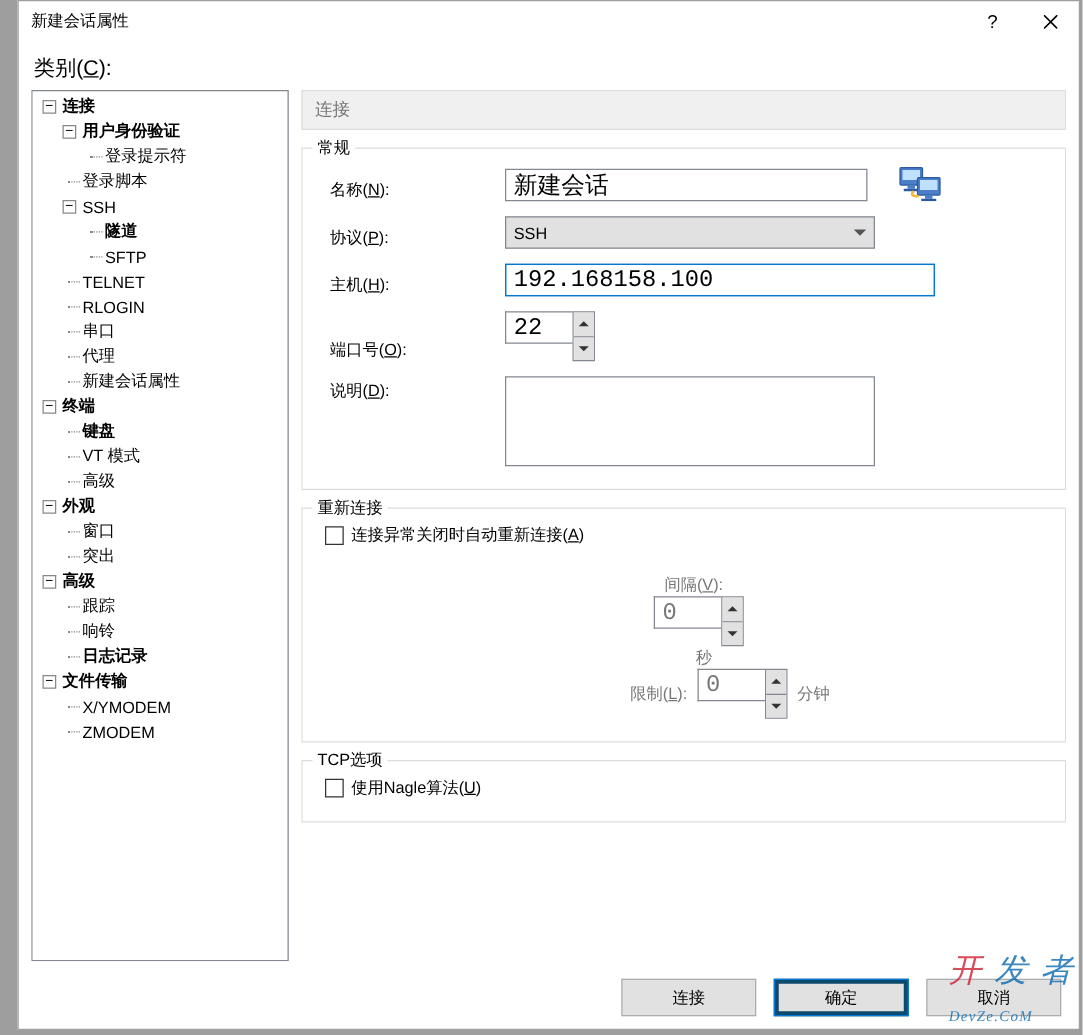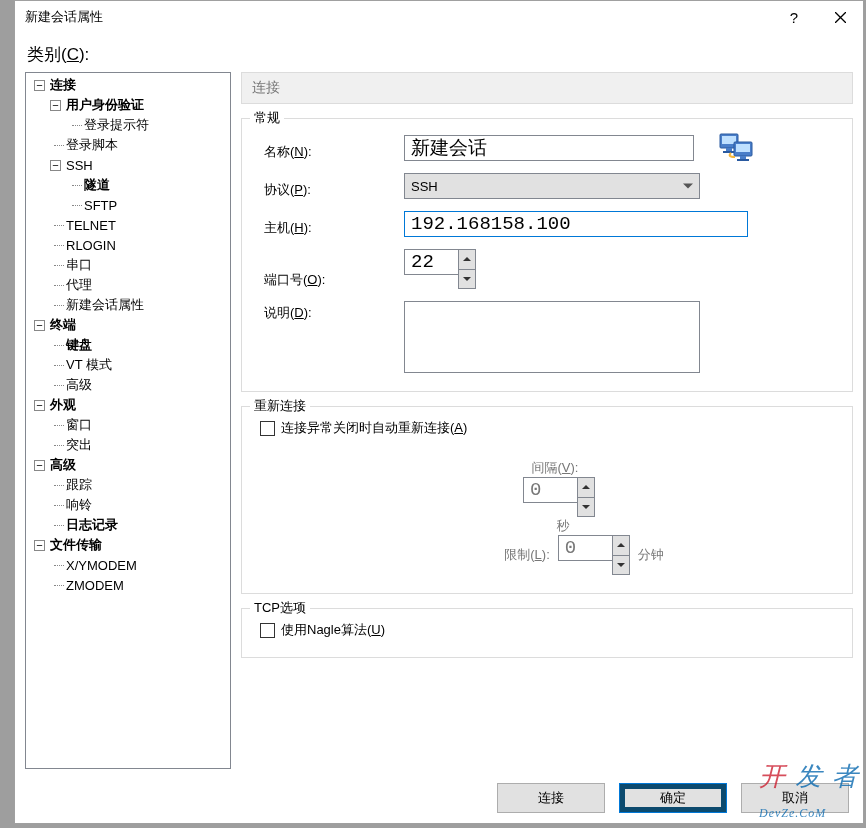--- a/index.html
+++ b/index.html
@@ -237,21 +237,21 @@
     height: 30px;
     min-width: 108px;
     border: 1px solid #adadad;
     background: #e1e1e1;
     display: flex; align-items: center; justify-content: center;
     padding: 0 12px;
     font-family: inherit; font-size: 13px;
     cursor: pointer;
   }
   .btn.primary {
-    border: 6px solid #0c4a6e;
+    border: 4px solid #0c4a6e;
     outline: 1px solid #0078d7;
     outline-offset: -1px;
   }
   .watermark {
     position: absolute;
     right: 6px; bottom: 4px;
     font-size: 26px;
     font-style: italic;
     color: #0b6ab0;
     letter-spacing: 2px;

